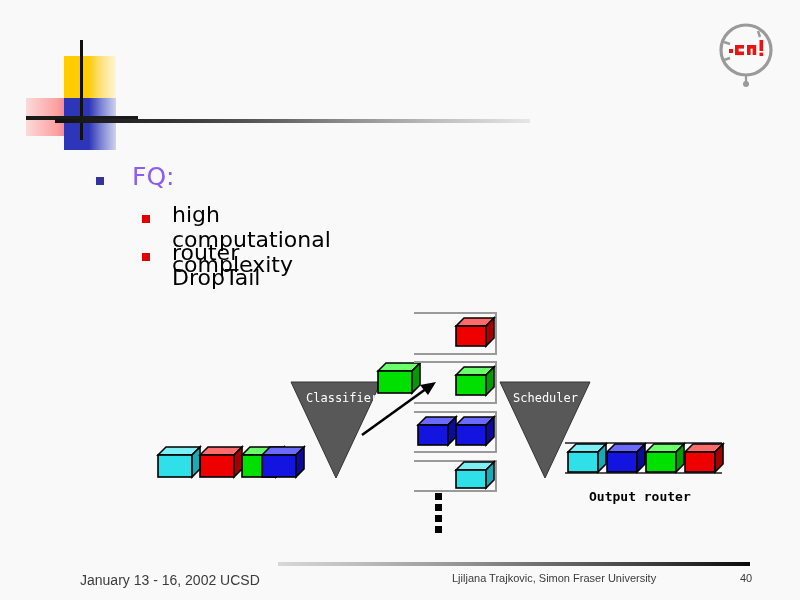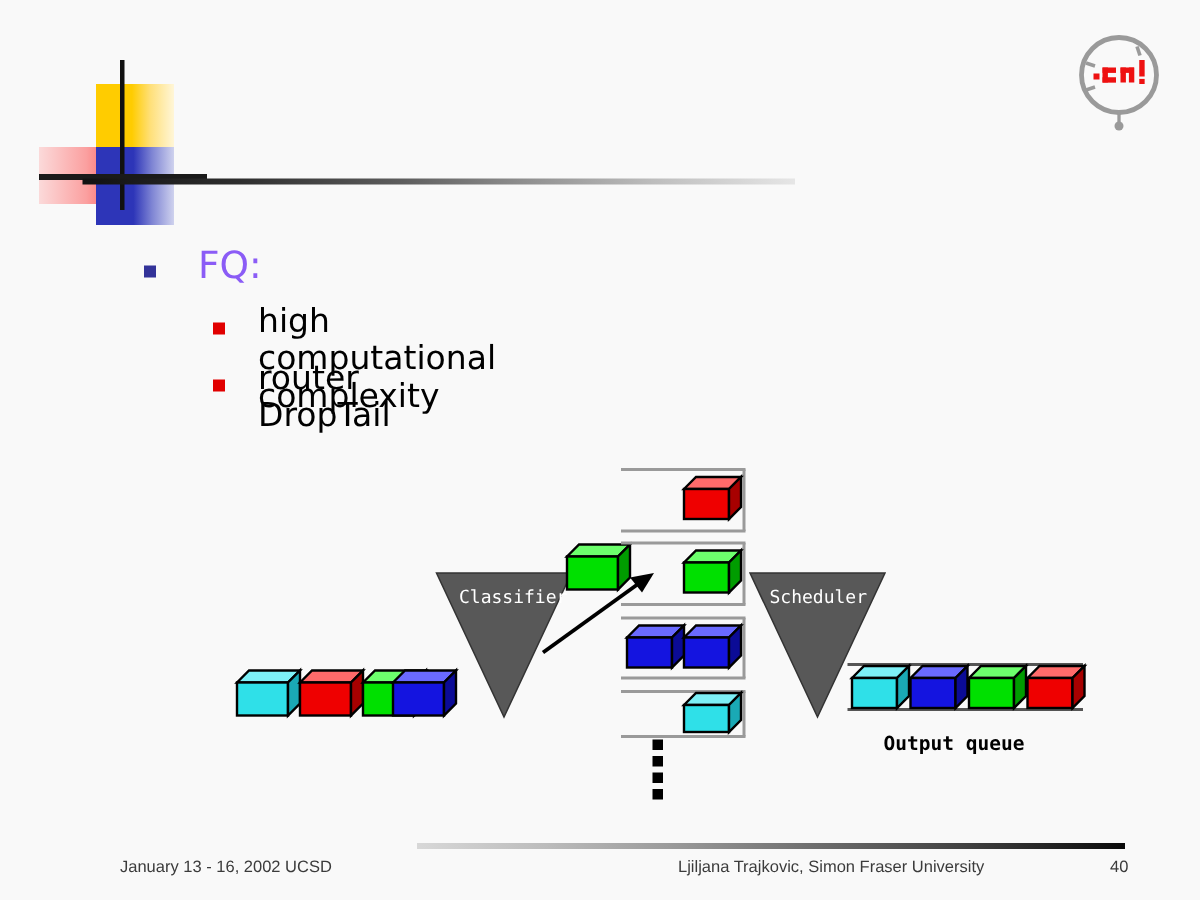--- a/index.html
+++ b/index.html
@@ -126,21 +126,21 @@
 
   
   .footer-rule {
     position: absolute;
     left: 278px; top: 562px;
     width: 472px; height: 4px;
     background: linear-gradient(to right, #d8d8d8 0%, #bcbcbc 18%, #9a9a9a 36%, #6e6e6e 56%, #3f3f3f 78%, #0a0a0a 100%);
   }
   .footer-left {
     position: absolute; left: 80px; top: 572px;
-    font-size: 11px; color: #3b3b3b;
+    font-size: 14px; color: #3b3b3b;
     font-family: "Liberation Sans", sans-serif;
     white-space: nowrap;
   }
   .footer-center {
     position: absolute; left: 452px; top: 572px;
     font-size: 11px; color: #3b3b3b;
     font-family: "Liberation Sans", sans-serif;
     white-space: nowrap;
   }
   .footer-page {
@@ -322,21 +322,21 @@
       </g>
       <g>
         <polygon points="685,452 693,444 723,444 715,452" fill="#ff6a6a" stroke="#000" stroke-width="1.6"></polygon>
         <rect x="685" y="452" width="30" height="20" fill="#ef0000" stroke="#000" stroke-width="1.6"></rect>
         <polygon points="715,452 723,444 723,464 715,472" fill="#a70000" stroke="#000" stroke-width="1.6"></polygon>
       </g>
     </svg>
 
     <div class="tri-label" style="left:306px; top:391px;">Classifier</div>
     <div class="tri-label" style="left:513px; top:391px;">Scheduler</div>
-    <div class="dlabel" style="left:589px; top:489px;">Output queue</div>
+    <div class="dlabel" style="left:589px; top:489px;">Output router</div>
   </div>
 
   <div class="footer-rule"></div>
   <div class="footer-left">January 13 - 16, 2002 UCSD</div>
   <div class="footer-center">Ljiljana Trajkovic, Simon Fraser University</div>
   <div class="footer-page">40</div>
 
 </div>
 
 </body></html>

